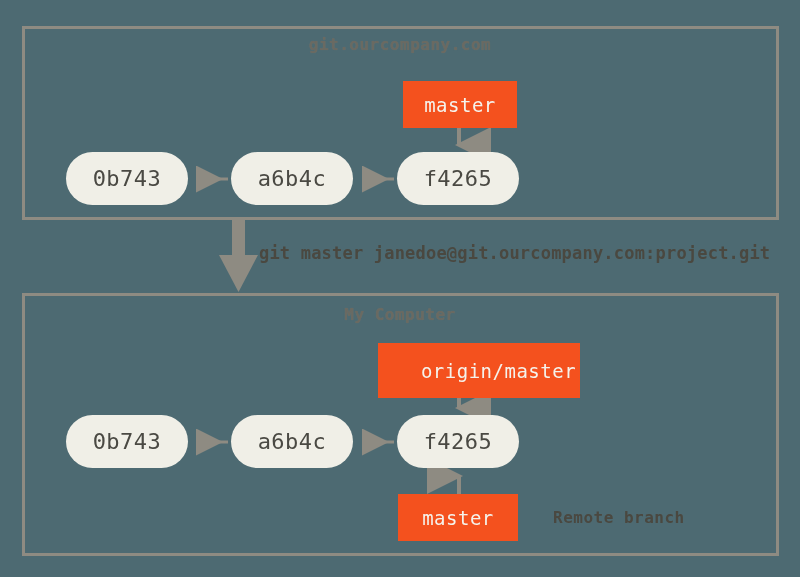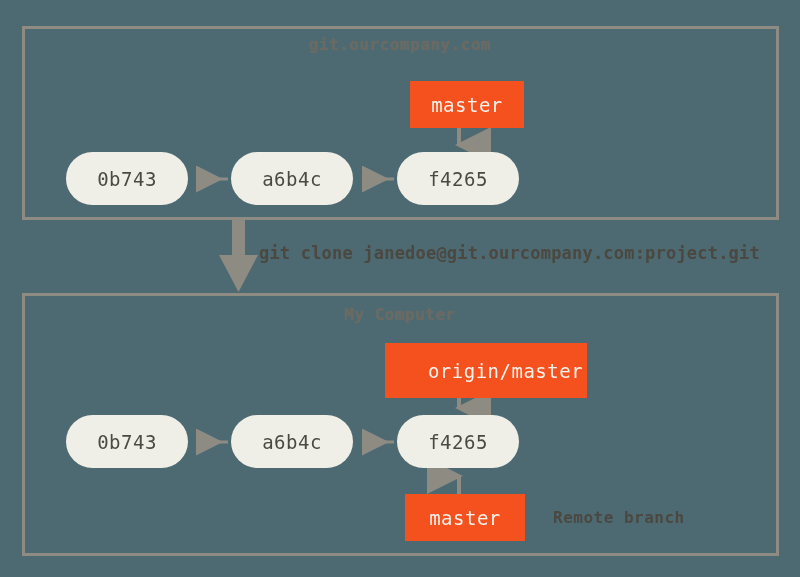--- a/index.html
+++ b/index.html
@@ -46,21 +46,21 @@
     position: absolute;
     width: 122px;
     height: 53px;
     background: #f0efe7;
     border-radius: 27px;
     display: flex;
     align-items: center;
     justify-content: center;
     color: #4a4943;
     font-family: "DejaVu Sans Mono", monospace;
-    font-size: 19px;
+    font-size: 22px;
     letter-spacing: 0.5px;
   }
   
   #commit-t-0b743 { left: 66px;  top: 152px; }
   #commit-t-a6b4c { left: 231px; top: 152px; }
   #commit-t-f4265 { left: 397px; top: 152px; }
   
   #commit-b-0b743 { left: 66px;  top: 415px; }
   #commit-b-a6b4c { left: 231px; top: 415px; }
   #commit-b-f4265 { left: 397px; top: 415px; }
@@ -70,21 +70,20 @@
     position: absolute;
     background: #f4511e;
     display: flex;
     align-items: center;
     justify-content: center;
     color: #f5f3ec;
     font-family: "DejaVu Sans Mono", monospace;
     font-size: 19px;
     letter-spacing: 0.5px;
     white-space: nowrap;
-    margin-left: 7px;
   }
   #branch-server-master { left: 403px; top: 81px;  width: 114px; height: 47px; }
   #branch-origin-master { left: 378px; top: 343px; width: 163px; height: 55px; padding-left: 39px; }
   #branch-local-master  { left: 398px; top: 494px; width: 120px; height: 47px; }
 
   
   .annotation {
     position: absolute;
     color: #4a4840;
     font-family: "DejaVu Sans Mono", monospace;
@@ -171,21 +170,21 @@
 
   <div class="group-box" id="box-server"></div>
   <div class="group-caption" id="caption-server">git.ourcompany.com</div>
 
   <div class="commit" id="commit-t-0b743">0b743</div>
   <div class="commit" id="commit-t-a6b4c">a6b4c</div>
   <div class="commit" id="commit-t-f4265">f4265</div>
 
   <div class="branch-box" id="branch-server-master">master</div>
 
-  <div id="command-text">git clone janedoe@git.ourcompany.com:project.git</div>
+  <div id="command-text">git master janedoe@git.ourcompany.com:project.git</div>
 
   <div class="group-box" id="box-local"></div>
   <div class="group-caption" id="caption-local">My Computer</div>
 
   <div class="commit" id="commit-b-0b743">0b743</div>
   <div class="commit" id="commit-b-a6b4c">a6b4c</div>
   <div class="commit" id="commit-b-f4265">f4265</div>
 
   <div class="branch-box" id="branch-origin-master">origin/master</div>
 

